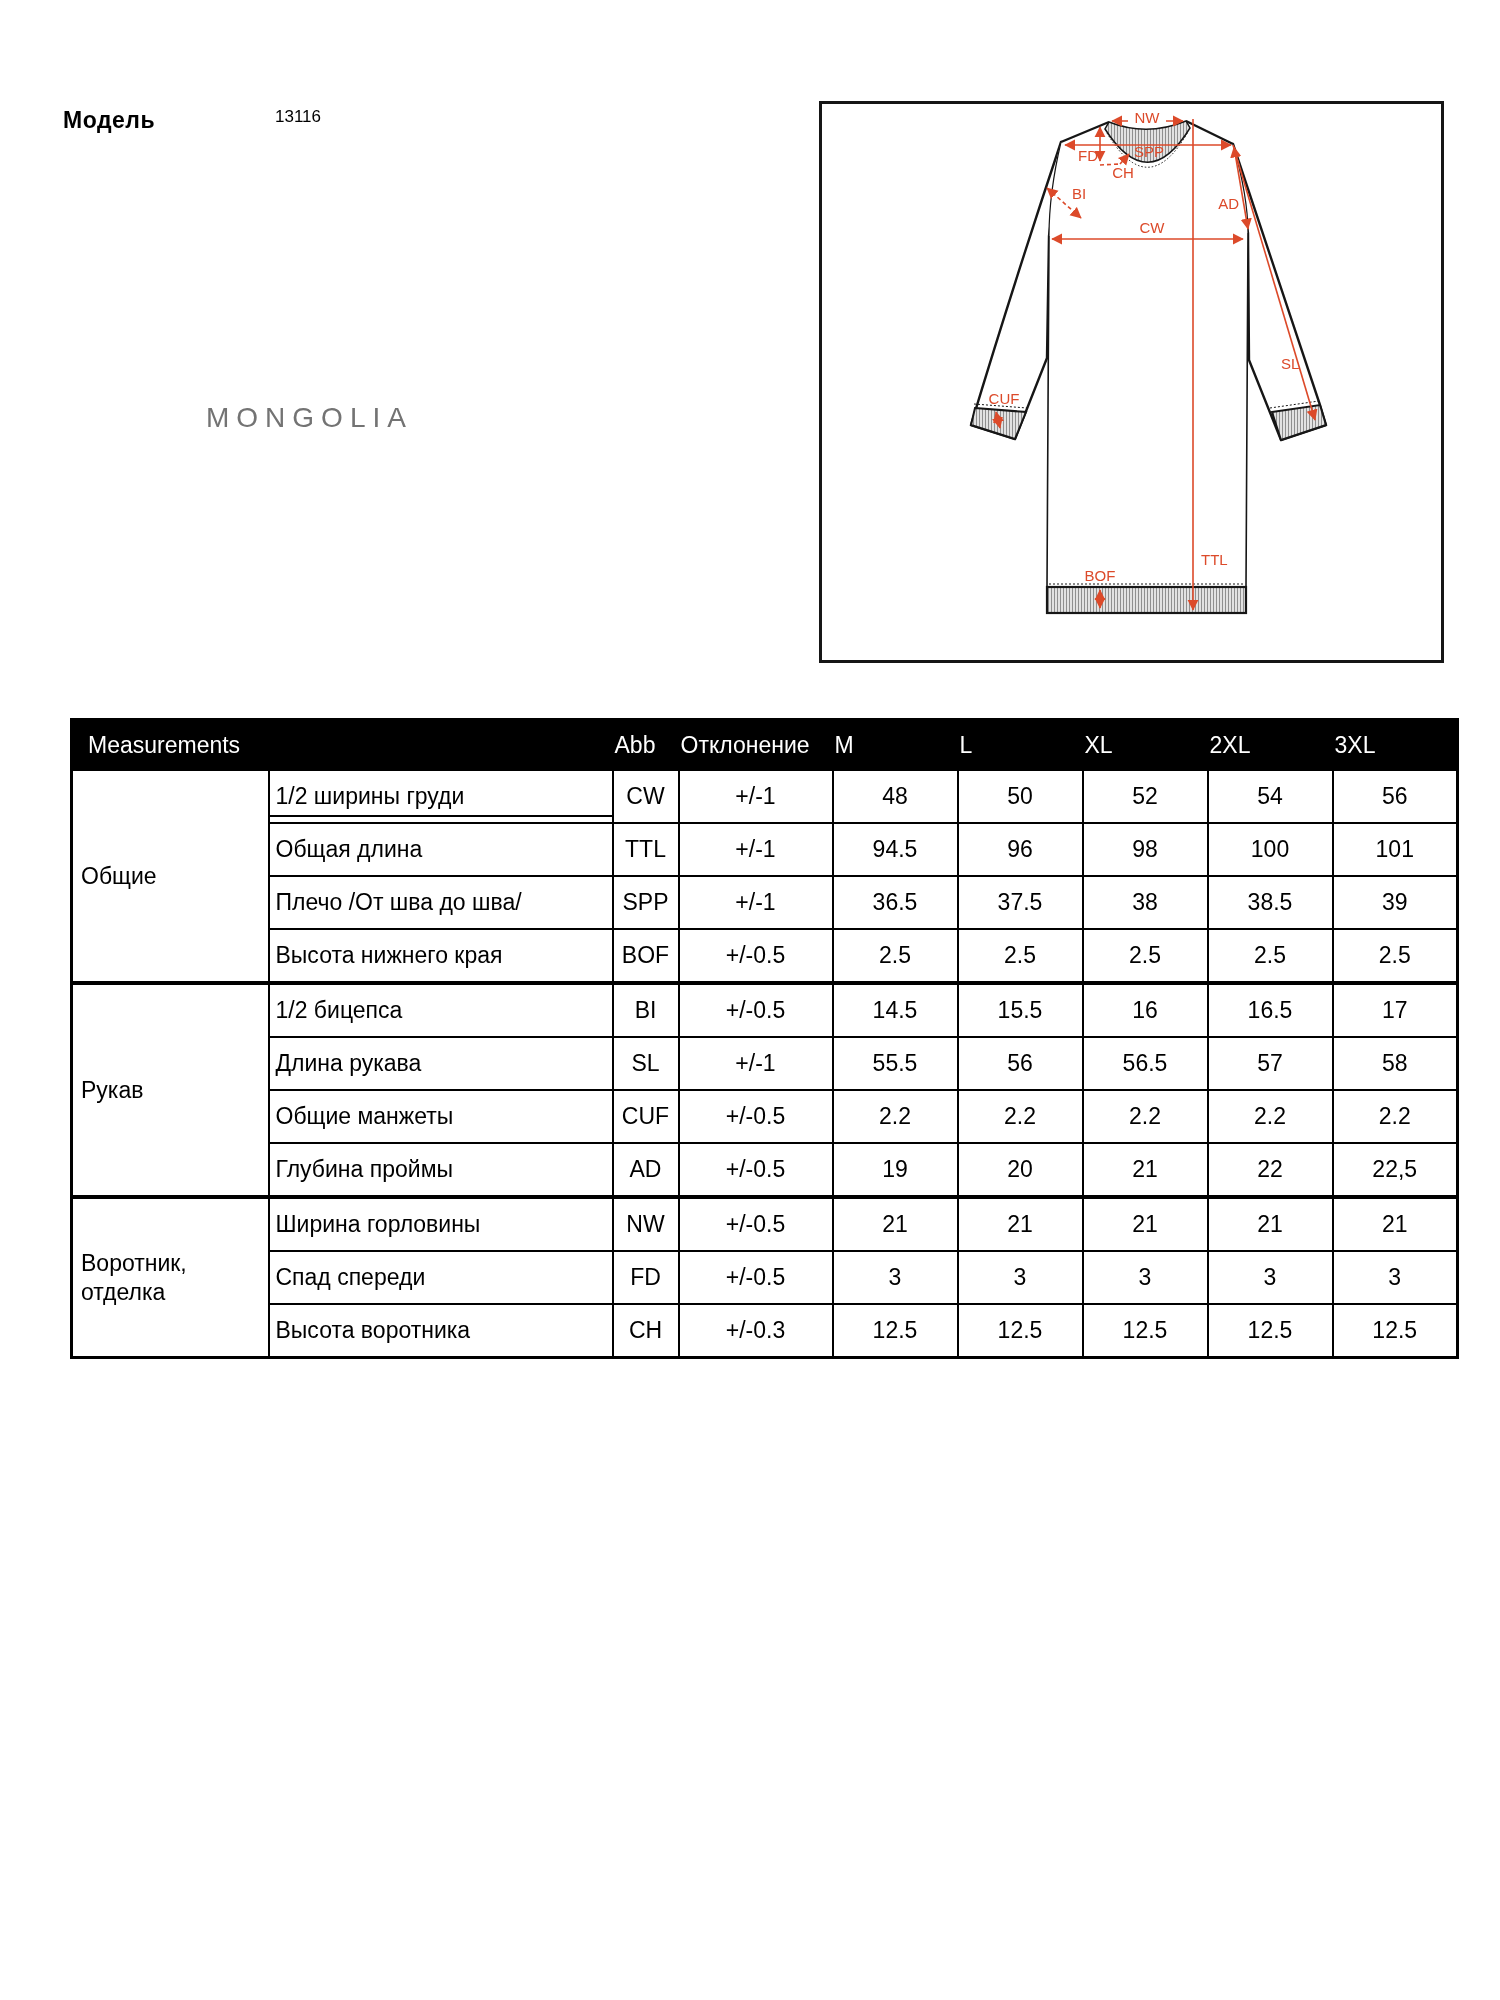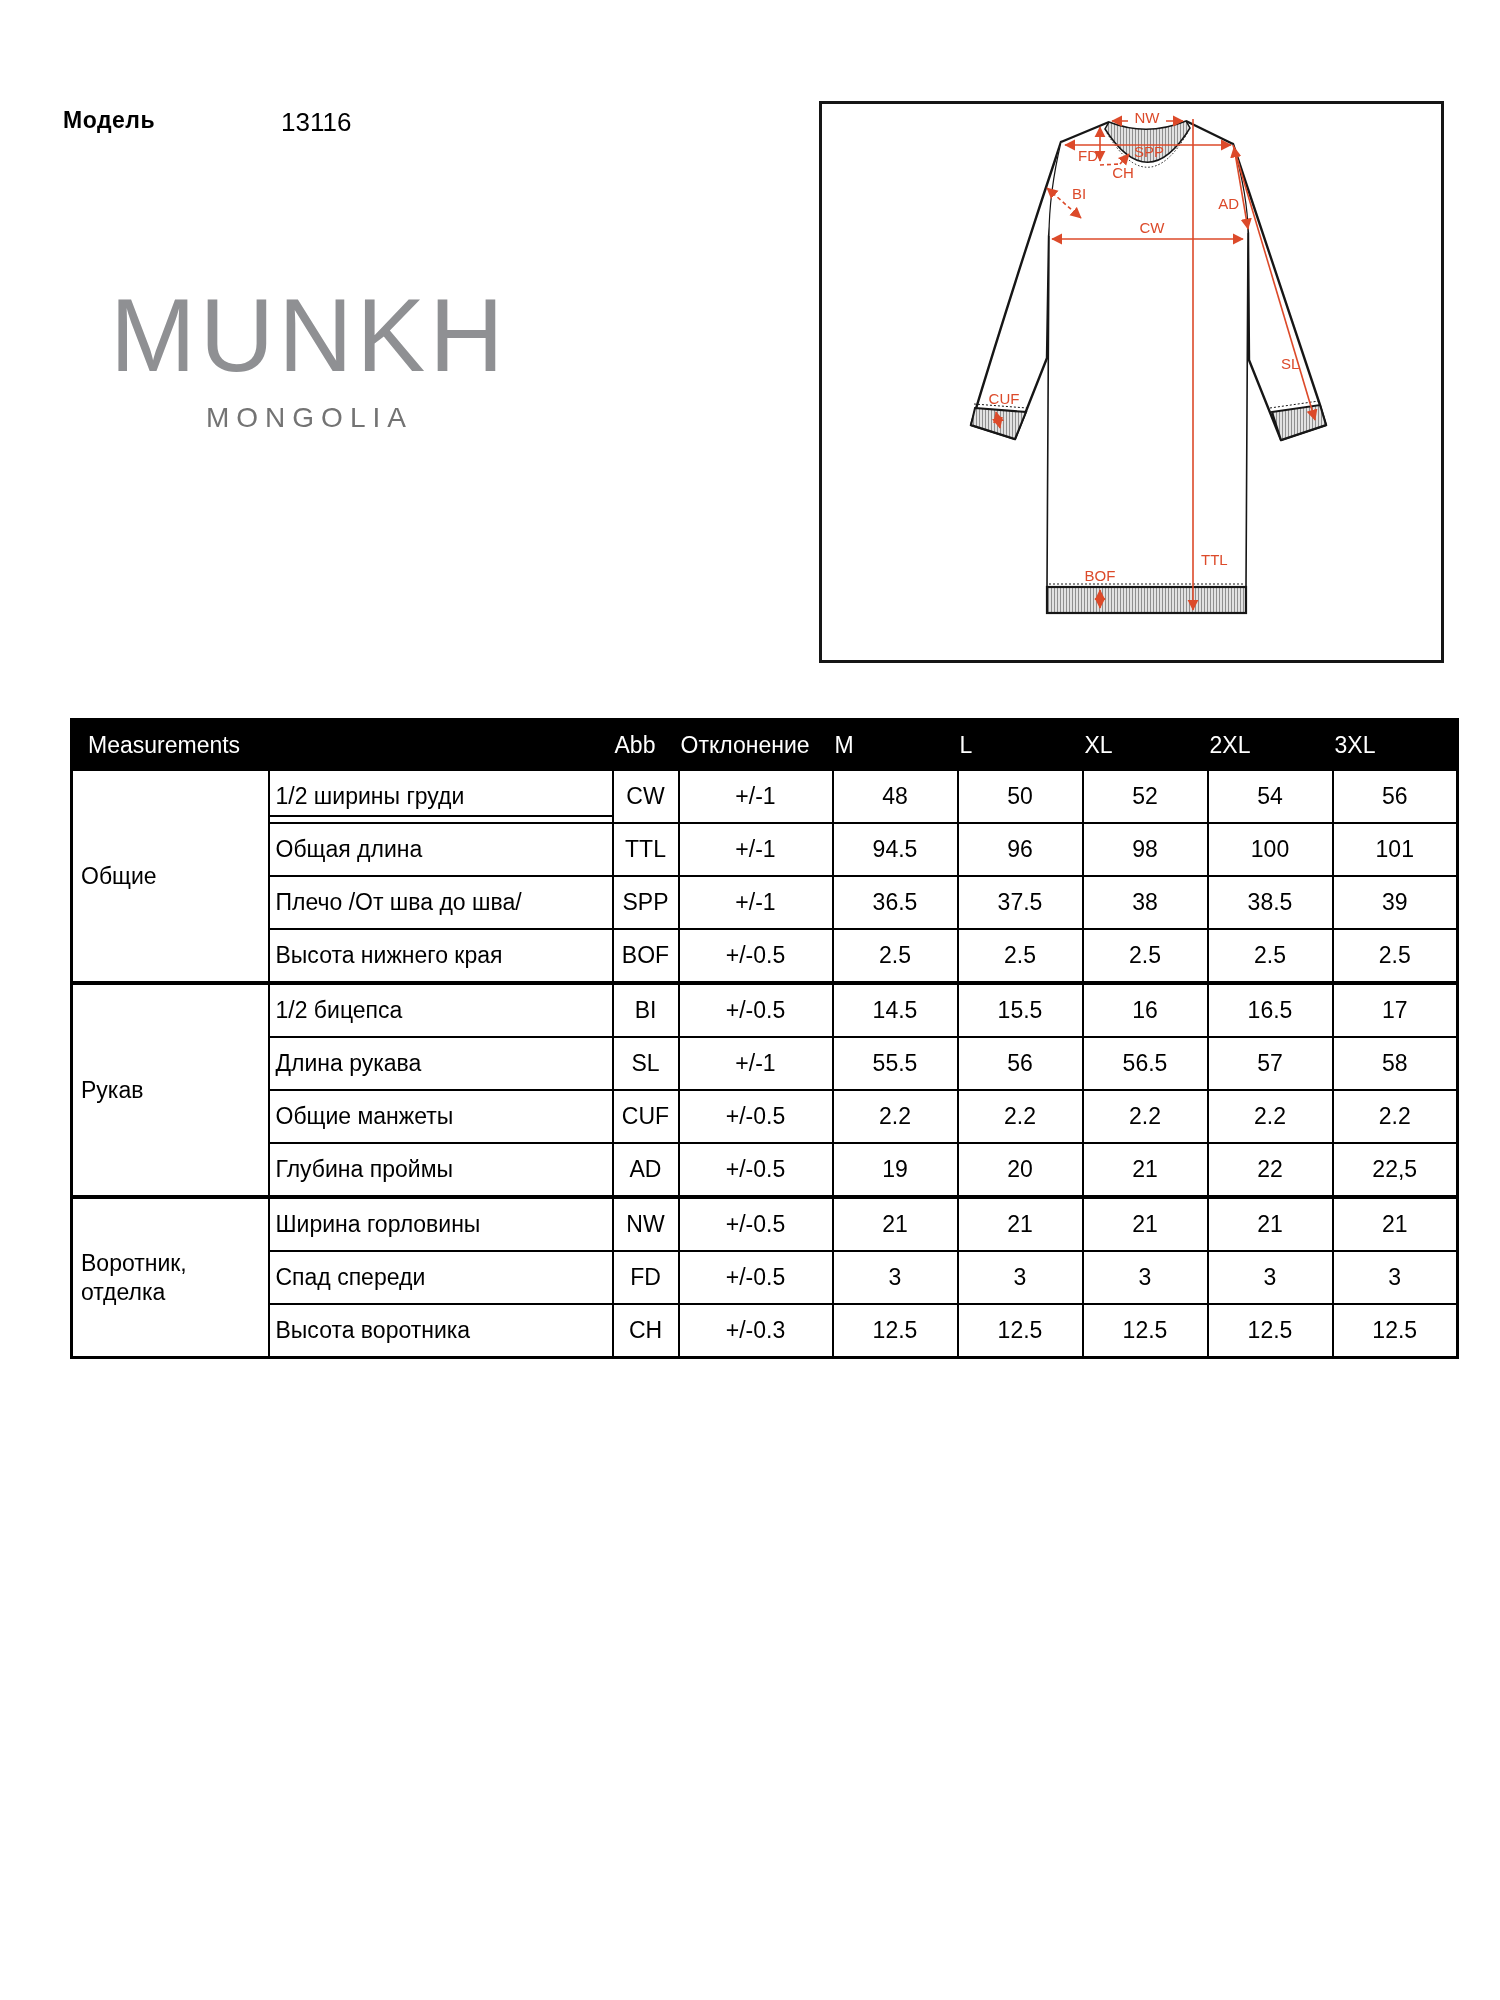--- a/index.html
+++ b/index.html
@@ -1,20 +1,20 @@
 <!DOCTYPE html>
 <html><head>
 <meta charset="utf-8">
 <style>
   html,body{margin:0;padding:0;background:#ffffff;}
   .page{position:relative;width:1500px;height:1709px;background:#ffffff;
         font-family:"Liberation Sans",sans-serif;color:#000;overflow:hidden;}
   .abs{position:absolute;}
   .model-label{left:63px;top:107px;font-size:23px;font-weight:bold;letter-spacing:.5px;}
-  .model-value{left:281px;top:107px;font-size:26px;}
+  .model-value{left:275px;top:107px;font-size:17px;}
   .brand{left:110px;top:284px;font-size:103px;line-height:1.0;letter-spacing:4px;
          color:#8f9093;font-weight:400;}
   .brand-sub{left:206px;top:402px;font-size:28px;letter-spacing:7px;color:#737373;}
   .diagram-box{left:819px;top:101px;width:619px;height:556px;border:3px solid #161616;background:#fff;}
   .meas-wrap{left:59px;top:718px;}
   table.meas{border-collapse:collapse;table-layout:fixed;width:1386px;border:3px solid #000;background:#fff;margin-left:11px;}
   table.meas th,table.meas td{border:2px solid #000;font-size:23px;overflow:hidden;}
   table.meas thead th{background:#000;color:#fff;font-weight:normal;height:46px;text-align:left;}
   table.meas th.h-meas{text-align:left;padding-left:15px;}
   table.meas td{height:49px;text-align:center;vertical-align:middle;background:#fff;}
@@ -25,21 +25,20 @@
   svg text{font-family:"Liberation Sans",sans-serif;}
 </style>
 </head>
 <body>
 
 <div class="page">
 
   <span class="abs model-label">Модель</span>
   <span class="abs model-value">13116</span>
 
-  <div class="abs brand">MUNKH</div>
   <div class="abs brand-sub">MONGOLIA</div>
 
   <div class="abs diagram-box">
     <svg viewBox="0 0 619 556" width="619" height="556" xmlns="http://www.w3.org/2000/svg">
       <defs>
         <pattern id="rib" width="3" height="4" patternUnits="userSpaceOnUse">
           <rect width="3" height="4" fill="#e2e2e2"></rect>
           <path d="M1.5,0 V4" stroke="#8f8f8f" stroke-width="1"></path>
         </pattern>
         <marker id="aE" orient="auto" markerWidth="10" markerHeight="8" refX="6.5" refY="3.5">

